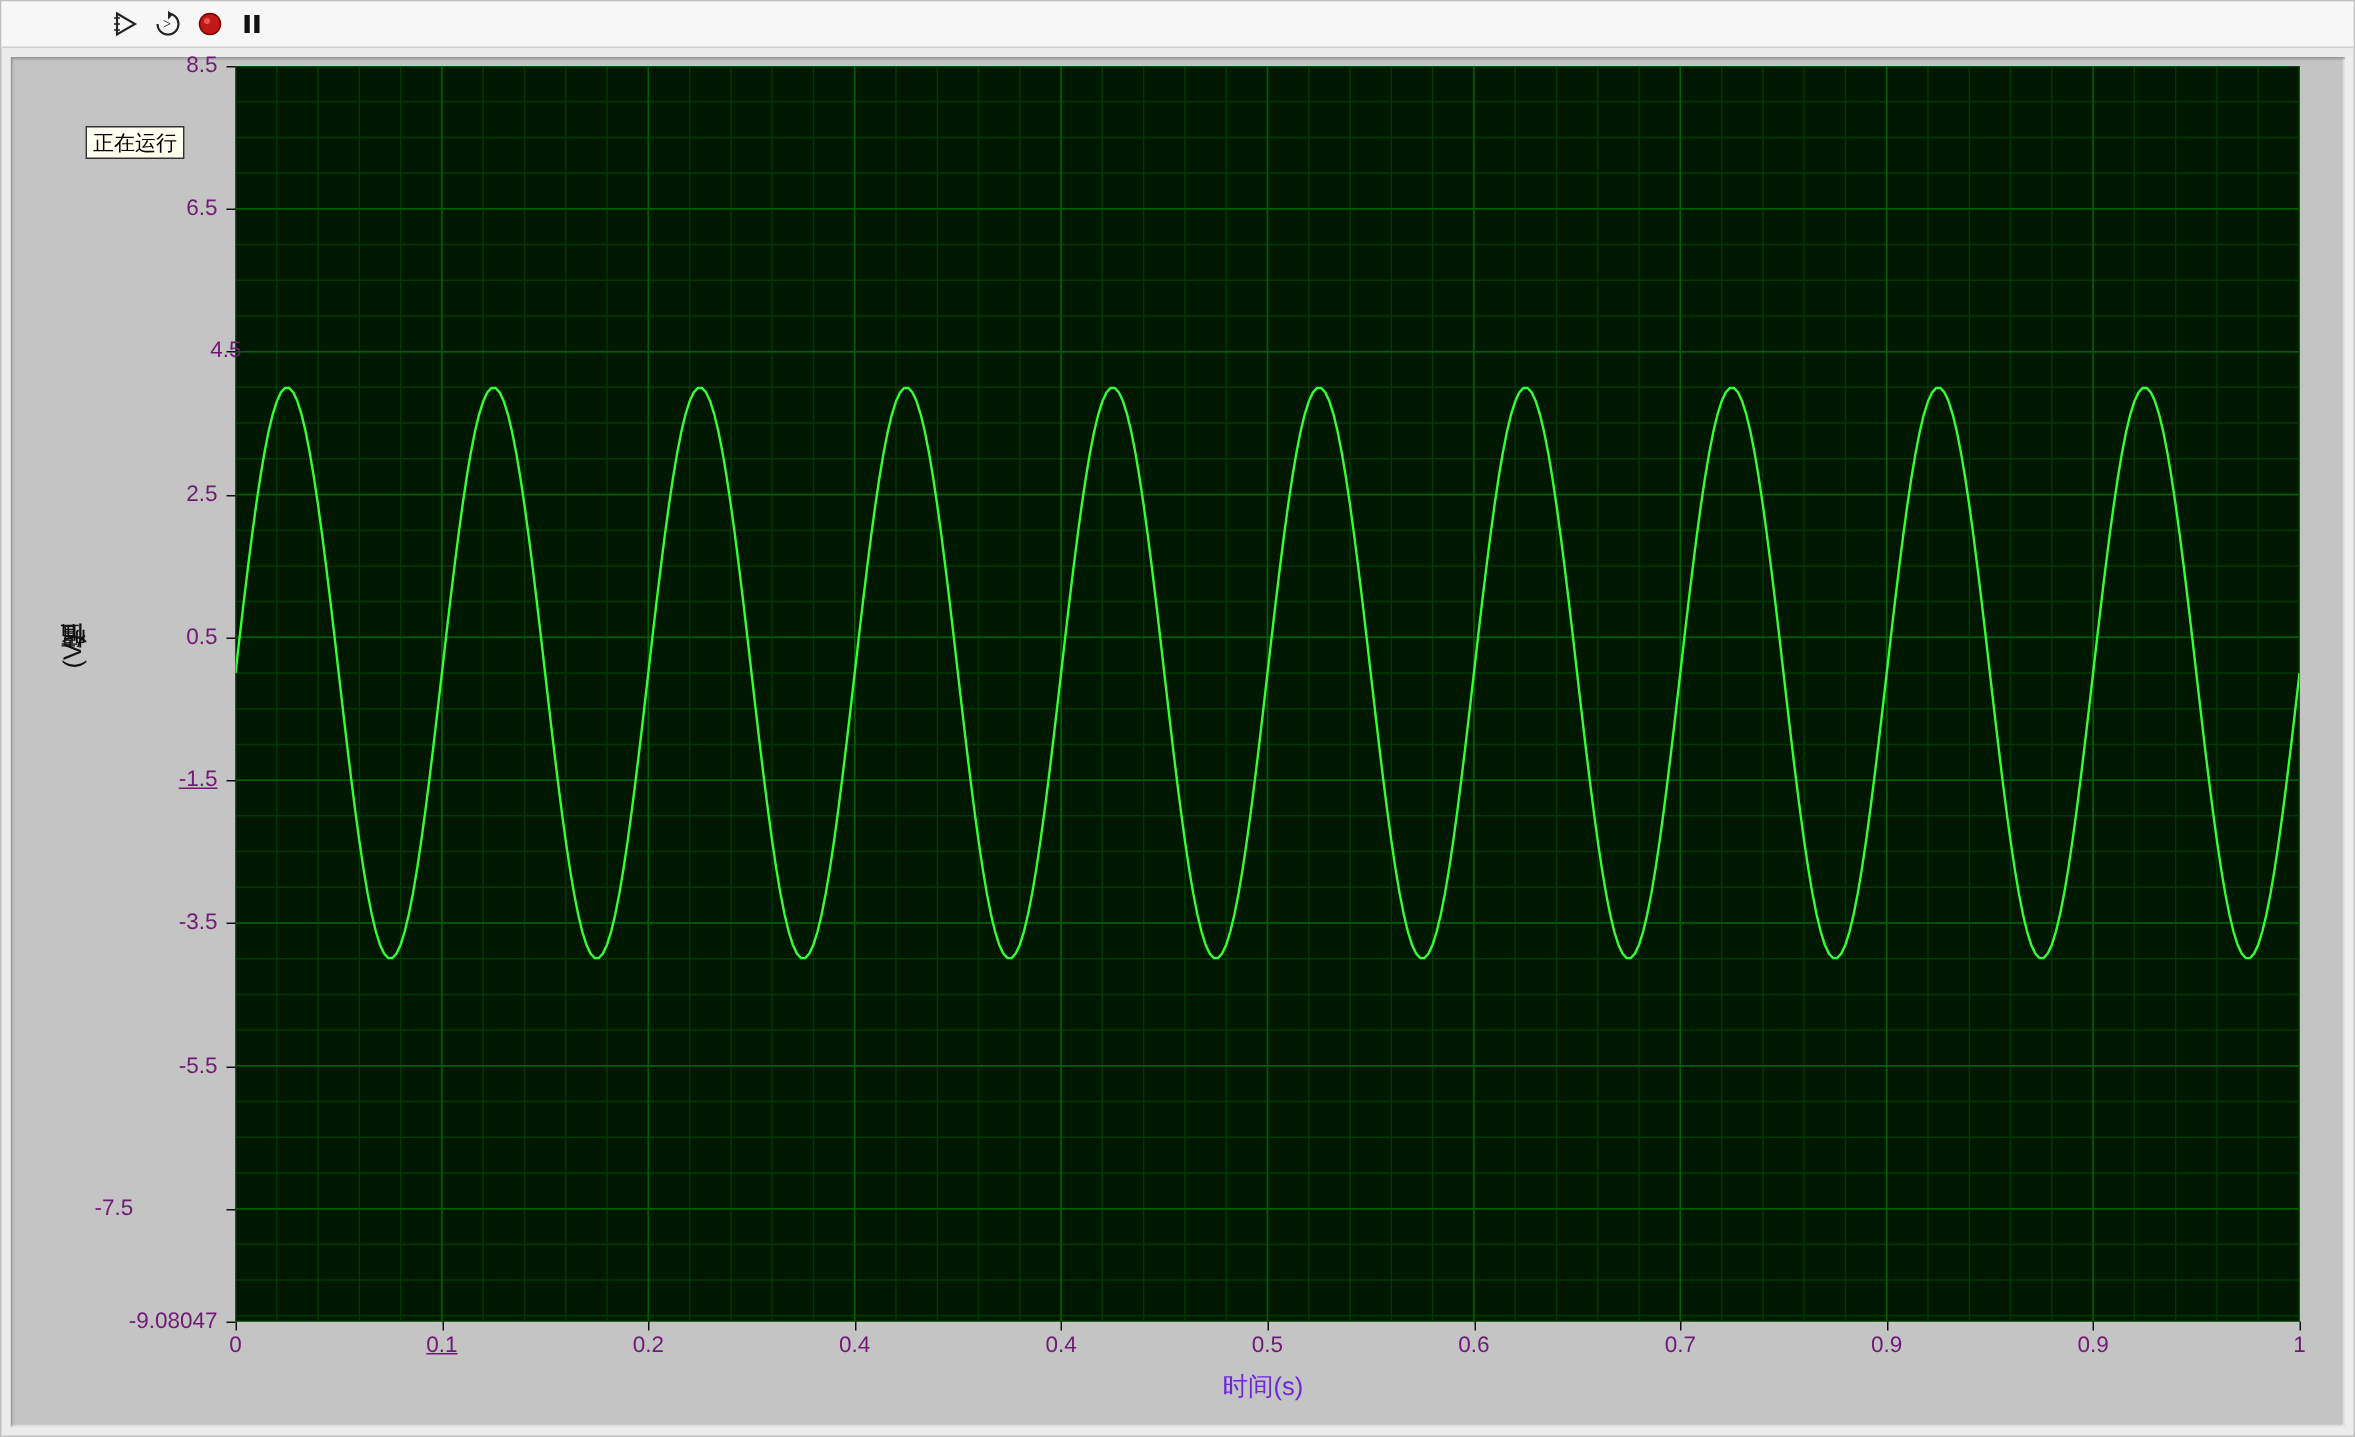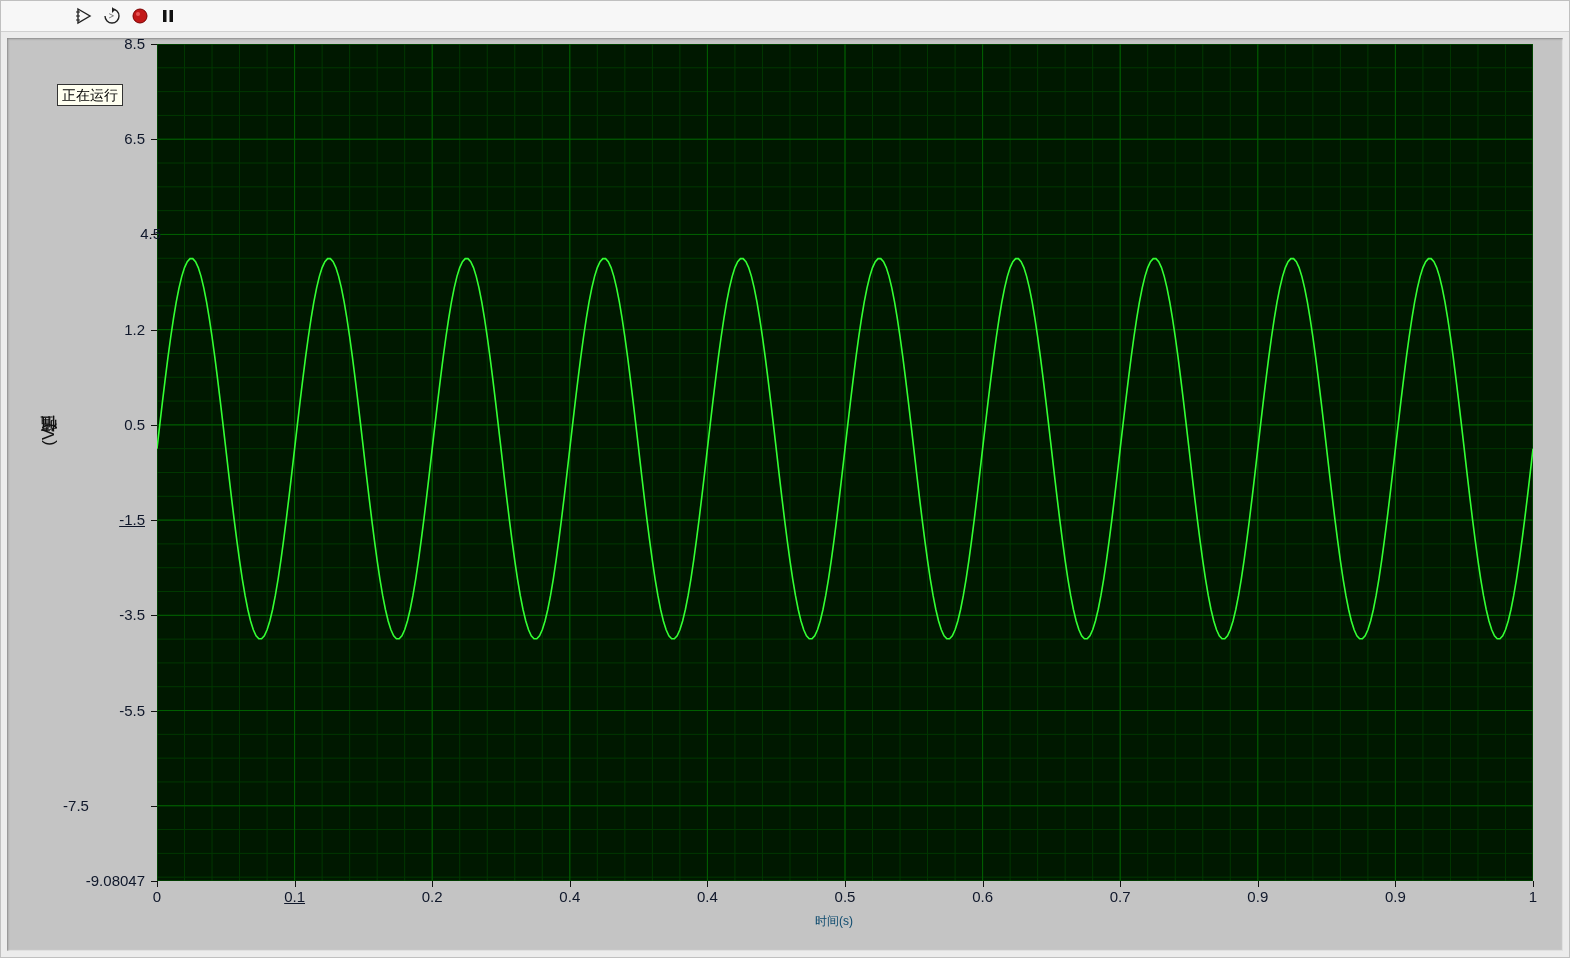--- a/index.html
+++ b/index.html
@@ -65,40 +65,40 @@
     inset: 0;
   }
   .plot-bg {
     position: absolute;
     background: #001800;
     box-shadow: inset 1px 1px 2px rgba(0,0,0,.5);
   }
   .y-tick, .x-tick {
     position: absolute;
     font-size: 15px;
-    color: #0f172a;
+    color: #701a75;
     line-height: 15px;
   }
   .y-tick { text-align: right; }
   .x-tick { text-align: center; transform: translateX(-50%); }
   .tickmark {
     position: absolute;
     background: #111;
   }
   .axis-label-y {
     position: absolute;
     font-size: 17px;
     color: #111;
     writing-mode: vertical-rl;
     transform: rotate(180deg);
   }
   .axis-label-x {
     position: absolute;
-    font-size: 12px;
-    color: #0c4a6e;
+    font-size: 17px;
+    color: #6d28d9;
   }
   svg.grid, svg.wave {
     position: absolute;
   }
 </style>
 </head>
 <body>
 
 <div class="window">
 
@@ -254,21 +254,21 @@
           <div class="y-tick" style="left: 0px; width: 138px; top: 759.754px; text-align: center;">-7.5</div>
           <div class="tickmark" style="left: 144px; top: 767.754px; width: 6px; height: 1px;"></div>
           <div class="y-tick" style="left: 0px; width: 138px; top: 664.535px;">-5.5</div>
           <div class="tickmark" style="left: 144px; top: 672.535px; width: 6px; height: 1px;"></div>
           <div class="y-tick" style="left: 0px; width: 138px; top: 569.316px;">-3.5</div>
           <div class="tickmark" style="left: 144px; top: 577.316px; width: 6px; height: 1px;"></div>
           <div class="y-tick" style="left: 0px; width: 138px; top: 474.096px; text-decoration: underline;">-1.5</div>
           <div class="tickmark" style="left: 144px; top: 482.096px; width: 6px; height: 1px;"></div>
           <div class="y-tick" style="left: 0px; width: 138px; top: 378.877px;">0.5</div>
           <div class="tickmark" style="left: 144px; top: 386.877px; width: 6px; height: 1px;"></div>
-          <div class="y-tick" style="left: 0px; width: 138px; top: 283.658px;">1.2</div>
+          <div class="y-tick" style="left: 0px; width: 138px; top: 283.658px;">2.5</div>
           <div class="tickmark" style="left: 144px; top: 291.658px; width: 6px; height: 1px;"></div>
           <div class="y-tick" style="left: 16px; width: 138px; top: 188.439px;">4.5</div>
           <div class="tickmark" style="left: 144px; top: 196.439px; width: 6px; height: 1px;"></div>
           <div class="y-tick" style="left: 0px; width: 138px; top: 93.2193px;">6.5</div>
           <div class="tickmark" style="left: 144px; top: 101.219px; width: 6px; height: 1px;"></div>
           <div class="y-tick" style="left: 0px; width: 138px; top: -2px;">8.5</div>
           <div class="tickmark" style="left: 144px; top: 6px; width: 6px; height: 1px;"></div>
           <div class="x-tick" style="left: 150px; top: 851px;">0</div>
           <div class="tickmark" style="left: 150px; top: 843px; width: 1px; height: 6px;"></div>
           <div class="x-tick" style="left: 287.6px; top: 851px; text-decoration: underline;">0.1</div>

